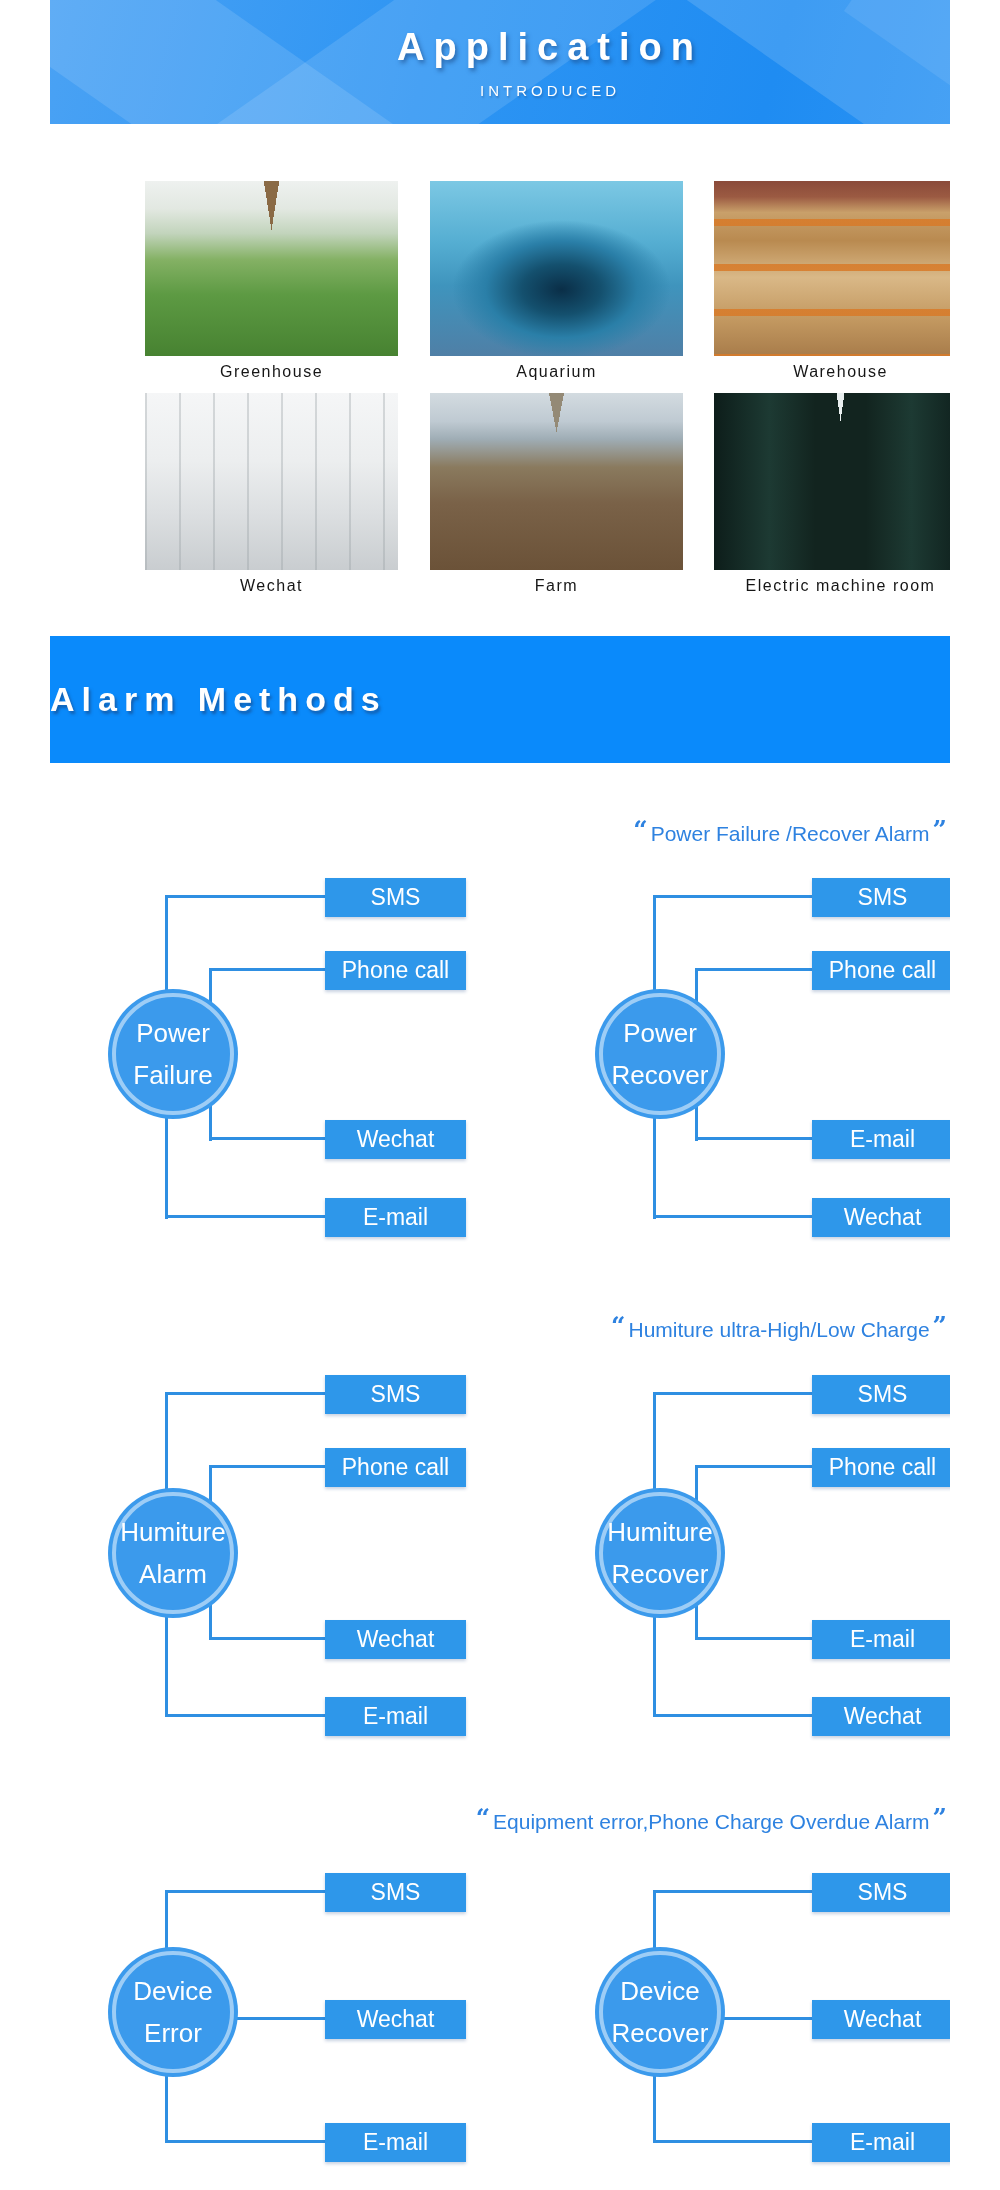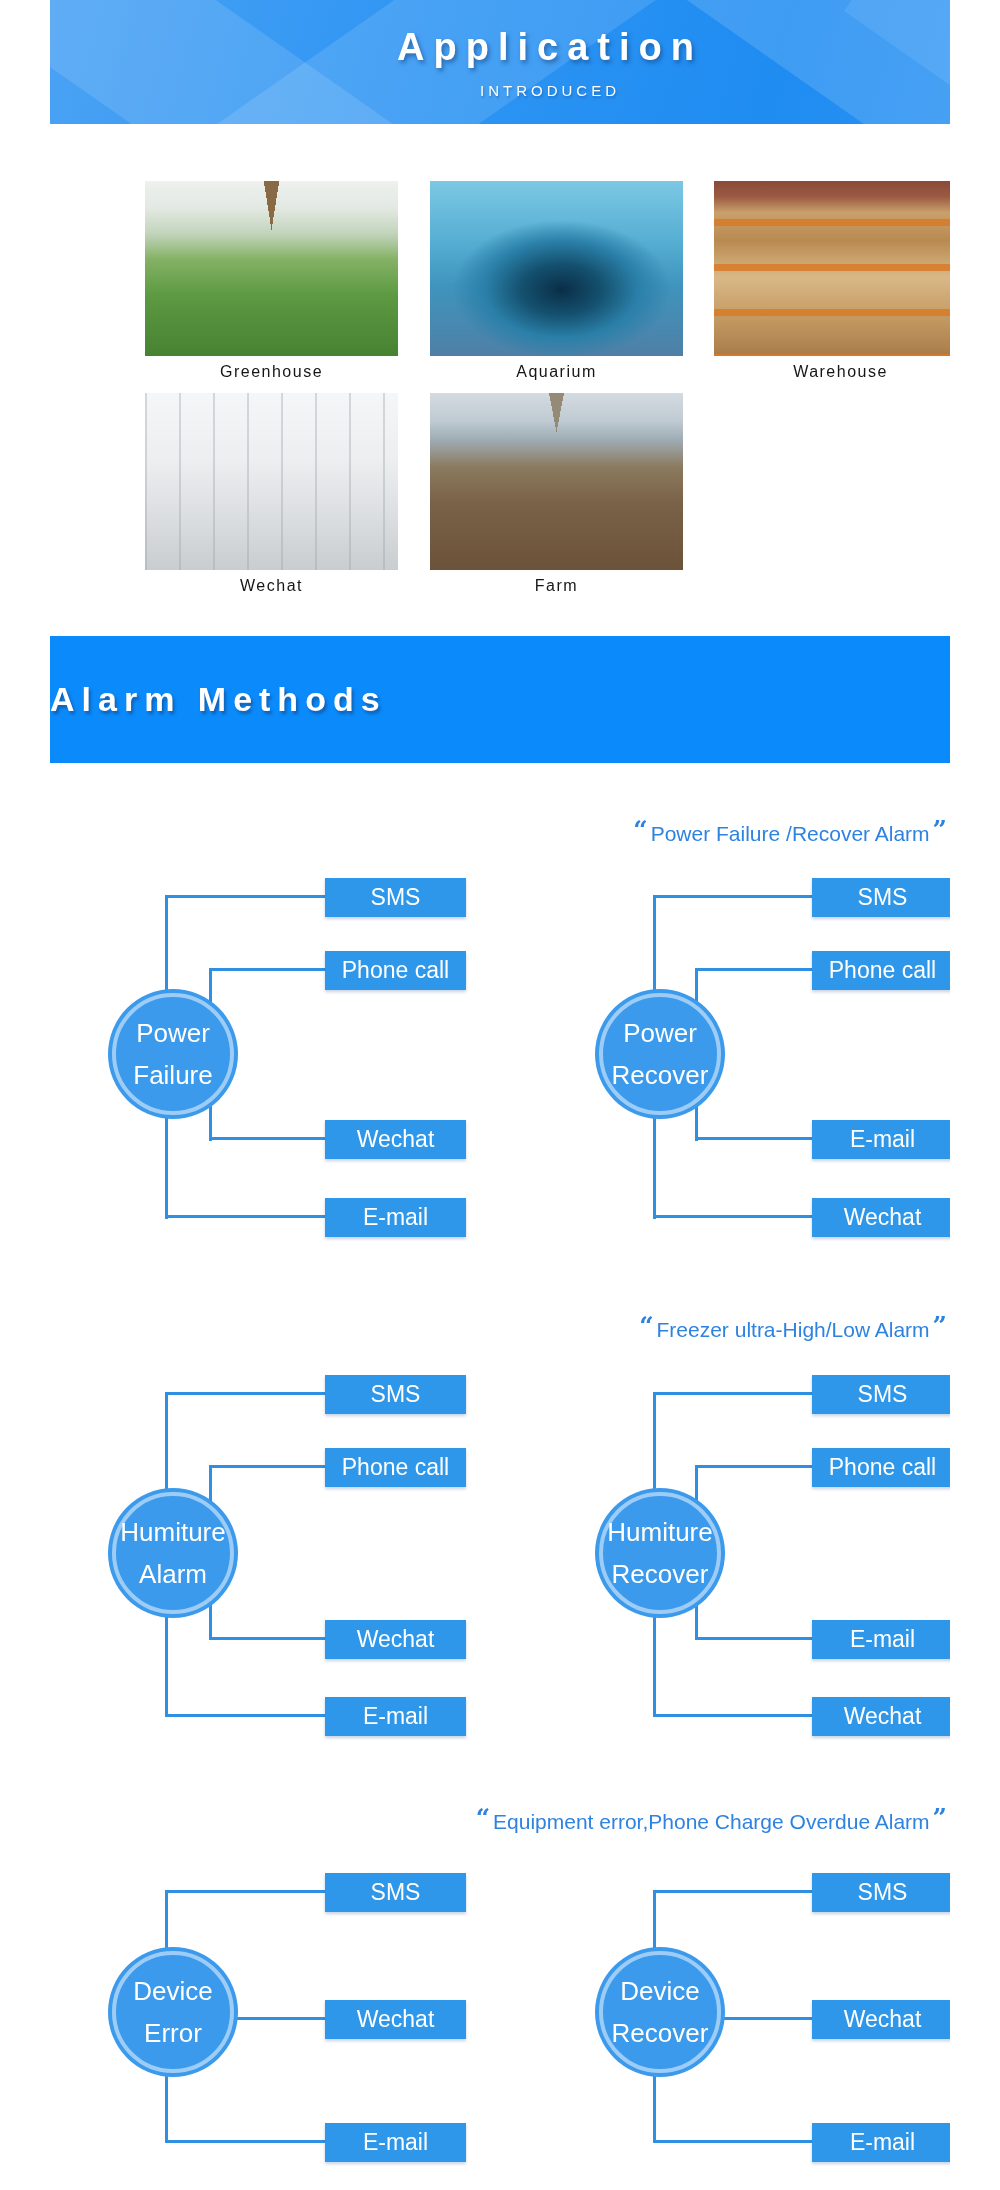--- a/index.html
+++ b/index.html
@@ -110,20 +110,24 @@
     <figcaption>Warehouse</figcaption>
   </figure>
   <figure class="tile row2" style="left:95px;top:393px;">
     <div class="photo freezer"></div>
     <figcaption>Wechat</figcaption>
   </figure>
   <figure class="tile row2" style="left:380px;top:393px;">
     <div class="photo farm"></div>
     <figcaption>Farm</figcaption>
   </figure>
+  <figure class="tile row2" style="left:664px;top:393px;">
+    <div class="photo machineroom"></div>
+    <figcaption>Electric machine room</figcaption>
+  </figure>
 
   <section class="banner-alarm">
     <h1 class="ba-title">Alarm Methods</h1>
   </section>
 
   <h2 class="sec-title" style="top:818px;">
     <span class="q">“</span><span>Power Failure /Recover Alarm</span><span class="q">”</span>
   </h2>
 
   <div class="vline" style="left:115px;top:896px;height:323px;"></div>
@@ -150,21 +154,21 @@
   <div class="node" style="left:545px;top:989px;">
     <span>Power</span>
     <span>Recover</span>
   </div>
   <div class="mbox" style="left:762px;top:878px;">SMS</div>
   <div class="mbox" style="left:762px;top:951px;">Phone call</div>
   <div class="mbox" style="left:762px;top:1120px;">E-mail</div>
   <div class="mbox" style="left:762px;top:1198px;">Wechat</div>
 
   <h2 class="sec-title" style="top:1314px;">
-    <span class="q">“</span><span>Freezer ultra-High/Low Alarm</span><span class="q">”</span>
+    <span class="q">“</span><span>Humiture ultra-High/Low Charge</span><span class="q">”</span>
   </h2>
 
   <div class="vline" style="left:115px;top:1393px;height:323px;"></div>
   <div class="vline" style="left:159px;top:1466px;height:172px;"></div>
   <div class="hline" style="left:115px;top:1392px;width:160px;"></div>
   <div class="hline" style="left:159px;top:1465px;width:116px;"></div>
   <div class="hline" style="left:159px;top:1637px;width:116px;"></div>
   <div class="hline" style="left:115px;top:1714px;width:160px;"></div>
   <div class="node" style="left:58px;top:1488px;">
     <span>Humiture</span>

